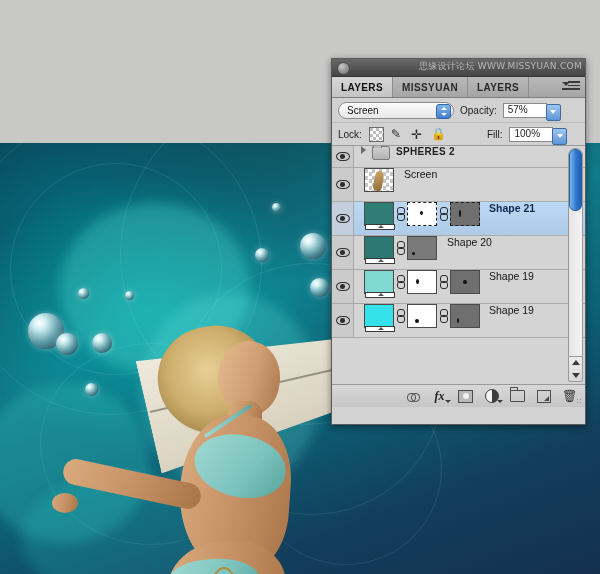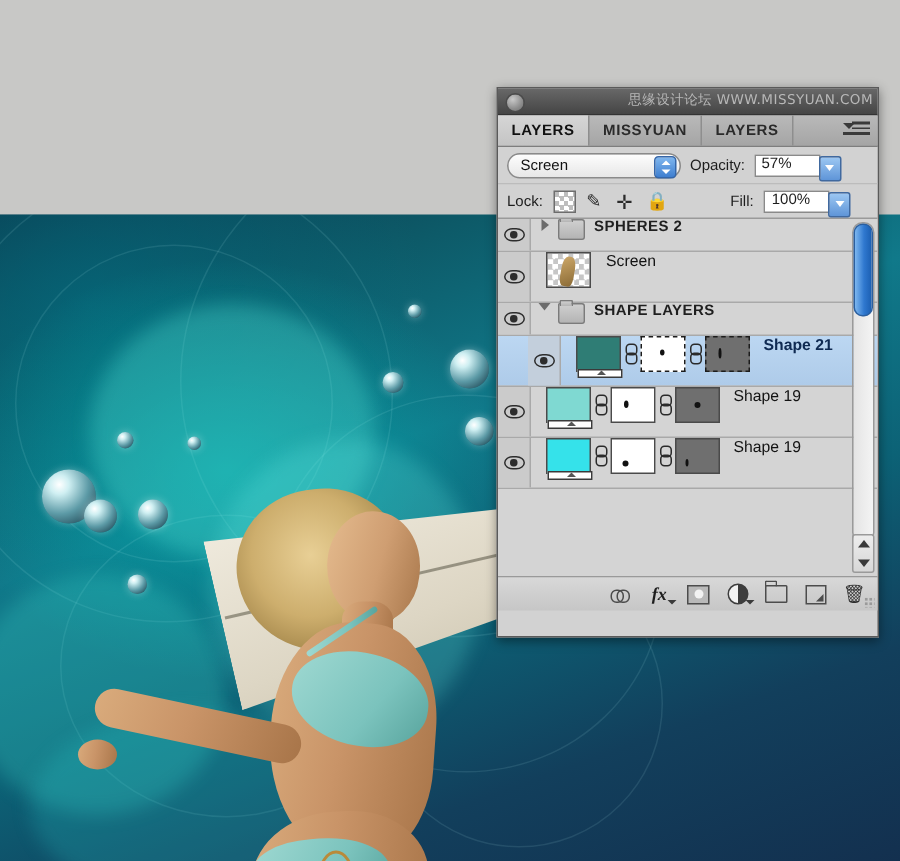--- a/index.html
+++ b/index.html
@@ -89,21 +89,21 @@
   .brushglyph{font-size:12px;line-height:13px;color:#2b2b2b;transform:rotate(-10deg);}
   .moveglyph{font-size:13px;line-height:13px;color:#2b2b2b;}
   .lockglyph{font-size:12px;line-height:13px;color:#2b2b2b;}
 
   
   #layerlist{position:relative;height:238px;background:#d4d4d4;overflow:hidden;
              border-bottom:1px solid #9a9a9a;}
   .row{position:relative;height:34px;display:flex;align-items:flex-start;
        border-bottom:1px solid #a9a9a9;background:#d4d4d4;box-sizing:border-box;}
   .row.group{height:22px;}
-  .row.selected{background:linear-gradient(#bcd7f2,#aecbe9);padding-left:20px;}
+  .row.selected{background:linear-gradient(#bcd7f2,#aecbe9);}
   .eyecell{width:22px;height:100%;display:flex;align-items:center;justify-content:center;
            border-right:1px solid #a9a9a9;background:#cbcbcb;box-sizing:border-box;}
   .row.selected .eyecell{background:#c3cfdc;}
   .eye{width:14px;height:9px;position:relative;}
   .eye .out{position:absolute;inset:0;border:1.3px solid #2d2d2d;border-radius:50% / 60%;}
   .eye .pup{position:absolute;left:4.6px;top:2.1px;width:4.6px;height:4.6px;border-radius:50%;background:#2d2d2d;}
   .disc{width:18px;display:flex;align-items:center;justify-content:center;}
   .tri{width:0;height:0;border-left:5px solid #6c6c6c;border-top:4px solid transparent;border-bottom:4px solid transparent;}
   .tri.open{border-left:4px solid transparent;border-right:4px solid transparent;border-top:5px solid #6c6c6c;}
   .folder{width:16px;height:12px;background:linear-gradient(#cfcfcf,#b4b4b4);
@@ -295,33 +295,20 @@
         <span class="thumb" style="background:repeating-conic-gradient(#ffffff 0% 25%, #c6c6c6 0% 50%) 0 0/7px 7px;">
           <span style="position:absolute;left:9px;top:2px;width:9px;height:20px;
                        background:linear-gradient(150deg,#cda869,#8a6a35);
                        border-radius:40% 40% 30% 30%;transform:rotate(10deg);"></span>
         </span>
       </div>
       <span class="llabel" style="margin-left:10px;">Screen</span>
     </div>
 
 
-    <div class="row group">
-      <div class="eyecell">
-        <span class="eye">
-            <i class="out"></i>
-            <i class="pup"></i>
-          </span>
-      </div>
-      <div class="disc">
-          <span class="tri open"></span>
-        </div>
-      <div class="folder"></div>
-      <span class="glabel">SHAPE LAYERS</span>
-    </div>
 
     <div class="row selected">
       <div class="eyecell">
         <span class="eye">
             <i class="out"></i>
             <i class="pup"></i>
           </span>
       </div>
       <div class="thumbs">
         <span class="thumb" style="background:#2f7d75;">
@@ -332,20 +319,38 @@
           <span class="maskdot" style="left:12px;top:8px;width:3px;height:4px;"></span>
         </span>
         <span class="link"></span>
         <span class="thumb dashed" style="background:#6f6f6f;">
           <span class="maskdot" style="left:8px;top:7px;width:2px;height:7px;background:#111;"></span>
         </span>
       </div>
       <span class="llabel" style="margin-left:9px;">Shape 21</span>
     </div>
 
+    <div class="row">
+      <div class="eyecell">
+        <span class="eye">
+            <i class="out"></i>
+            <i class="pup"></i>
+          </span>
+      </div>
+      <div class="thumbs">
+        <span class="thumb" style="background:#2b7872;">
+          <span class="bar"></span>
+        </span>
+        <span class="link"></span>
+        <span class="thumb" style="background:#7a7a7a;">
+          <span class="maskdot" style="left:4px;top:15px;width:3px;height:3px;background:#111;"></span>
+        </span>
+      </div>
+      <span class="llabel" style="margin-left:10px;">Shape 20</span>
+    </div>
 
     <div class="row">
       <div class="eyecell">
         <span class="eye">
             <i class="out"></i>
             <i class="pup"></i>
           </span>
       </div>
       <div class="thumbs">
         <span class="thumb" style="background:#7fd9d2;">

